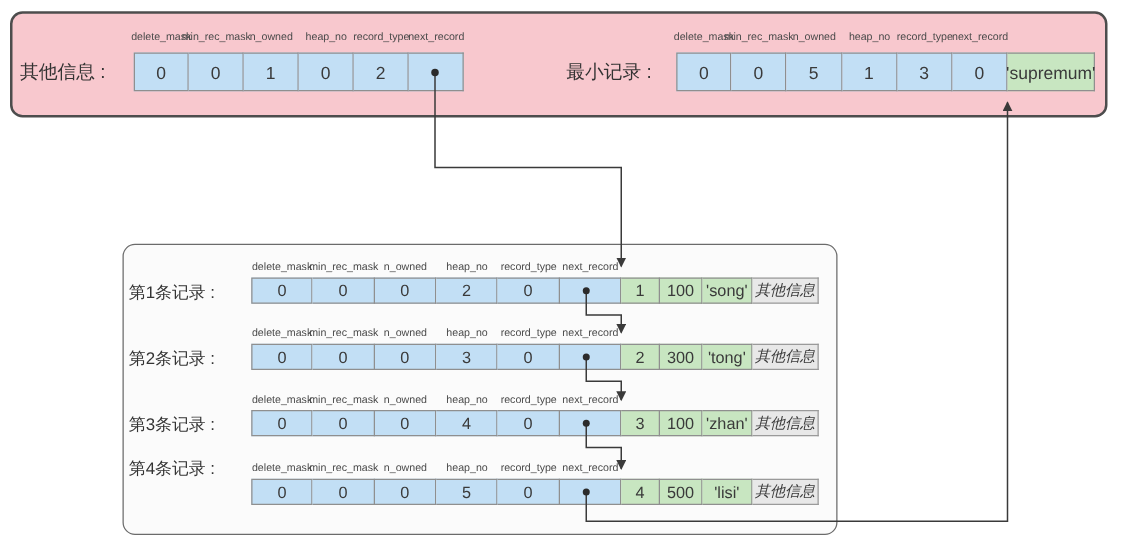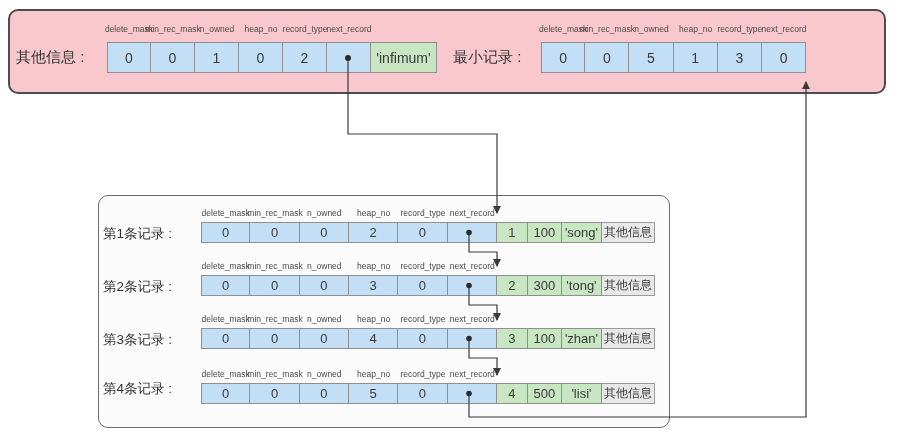--- a/index.html
+++ b/index.html
@@ -22,21 +22,21 @@
   .hdr-row .hc{display:flex;justify-content:center;overflow:visible;}
   .hdr-row span{font-size:8.5px;white-space:nowrap;color:#4a4a4a;}
   .cell-row{display:flex;}
   .cell{
     box-sizing:border-box;border:1px solid #8f8f8f;border-left:none;
     display:flex;align-items:center;justify-content:center;white-space:nowrap;
   }
   .cell:first-child{border-left:1px solid #8f8f8f;}
   .cell.blue{background:var(--blue-cell,#c2dff5);}
   .cell.green{background:var(--green-cell,#c8e6c1);}
-  .cell.gray{background:var(--gray-cell,#e8e8e8);border-color:#9a9a9a;}
+  .cell.gray{background:var(--gray-cell,#e8e8e8);border-color:#9a9a9a;font-style:italic;}
   .top-cells .cell{font-size:14px;}
   .rec-cells .cell{font-size:13px;}
   .cell.gray{font-size:12px;}
   #arrows{left:0;top:0;pointer-events:none;}
 </style>
 </head>
 <body>
 
 <div id="canvas">
 
@@ -63,21 +63,20 @@
         <span>next_record</span>
       </div>
   </div>
   <div class="abs cell-row top-cells" style="left:107px;top:42px;height:31px;">
     <div class="cell blue" style="width:44px;">0</div>
     <div class="cell blue" style="width:44px;">0</div>
     <div class="cell blue" style="width:44px;">1</div>
     <div class="cell blue" style="width:44px;">0</div>
     <div class="cell blue" style="width:44px;">2</div>
     <div class="cell blue" style="width:44px;"></div>
-    <div class="cell green" style="width:66px;">'infimum'</div>
   </div>
 
   <div class="abs grp-label" style="left:453px;top:48px;">最小记录 :</div>
   <div class="abs hdr-row" style="left:541px;top:24px;">
     <div class="hc" style="width:44.2px;">
         <span>delete_mask</span>
       </div>
     <div class="hc" style="width:44.2px;">
         <span>min_rec_mask</span>
       </div>
@@ -94,20 +93,21 @@
         <span>next_record</span>
       </div>
   </div>
   <div class="abs cell-row top-cells" style="left:541px;top:42px;height:31px;">
     <div class="cell blue" style="width:44.2px;">0</div>
     <div class="cell blue" style="width:44.2px;">0</div>
     <div class="cell blue" style="width:44.2px;">5</div>
     <div class="cell blue" style="width:44.2px;">1</div>
     <div class="cell blue" style="width:44.2px;">3</div>
     <div class="cell blue" style="width:44.2px;">0</div>
+    <div class="cell green" style="width:70px;">'supremum'</div>
   </div>
 
   <div class="abs panel-white"></div>
 
   <div class="abs row-label" style="left:103px;top:225px;">第1条记录 :</div>
   <div class="abs hdr-row" style="left:201px;top:208px;">
     <div class="hc" style="width:49.33px;">
         <span>delete_mask</span>
       </div>
     <div class="hc" style="width:49.33px;">
@@ -200,21 +200,21 @@
     <div class="cell blue" style="width:49.33px;">0</div>
     <div class="cell blue" style="width:49.33px;">4</div>
     <div class="cell blue" style="width:49.33px;">0</div>
     <div class="cell blue" style="width:49.33px;"></div>
     <div class="cell green" style="width:31px;">3</div>
     <div class="cell green" style="width:34px;">100</div>
     <div class="cell green" style="width:40px;">'zhan'</div>
     <div class="cell gray" style="width:53px;">其他信息</div>
   </div>
 
-  <div class="abs row-label" style="left:103px;top:380px;">第4条记录 :</div>
+  <div class="abs row-label" style="left:103px;top:366px;">第4条记录 :</div>
   <div class="abs hdr-row" style="left:201px;top:369px;">
     <div class="hc" style="width:49.33px;">
         <span>delete_mask</span>
       </div>
     <div class="hc" style="width:49.33px;">
         <span>min_rec_mask</span>
       </div>
     <div class="hc" style="width:49.33px;">
         <span>n_owned</span>
       </div>

